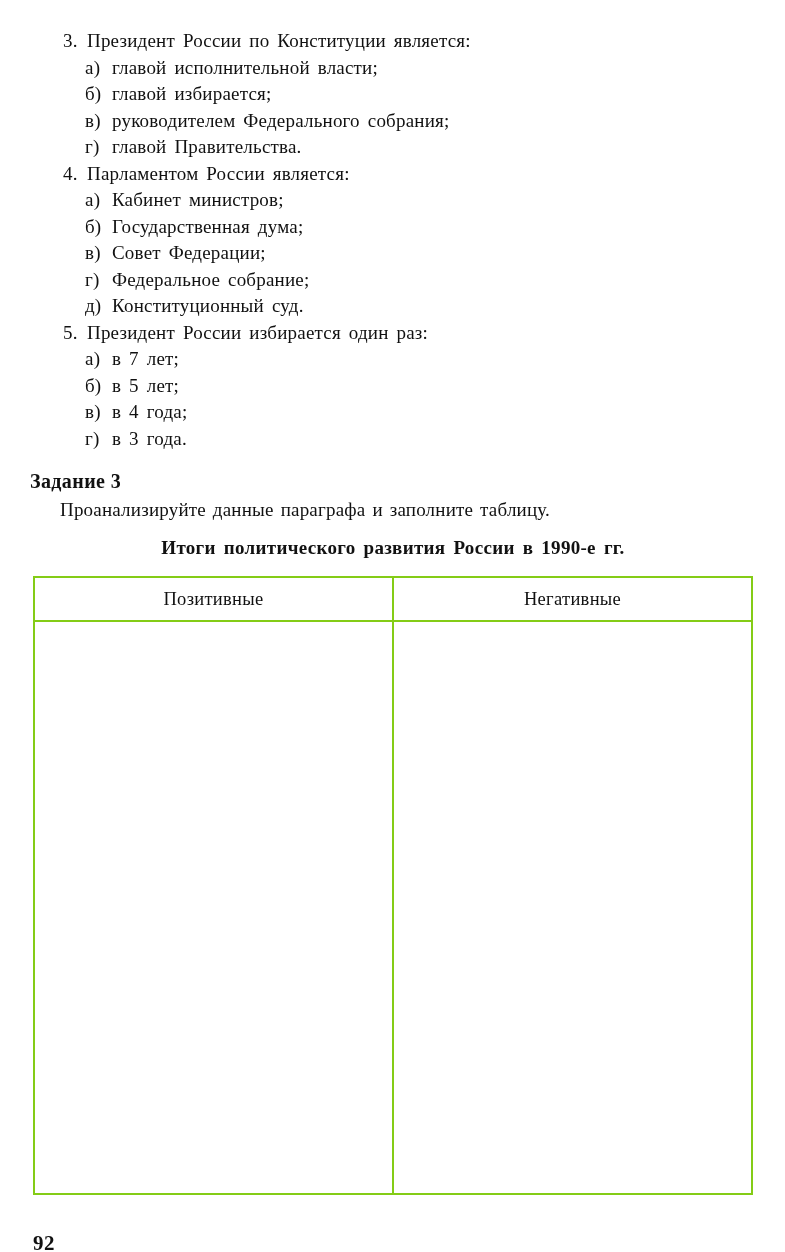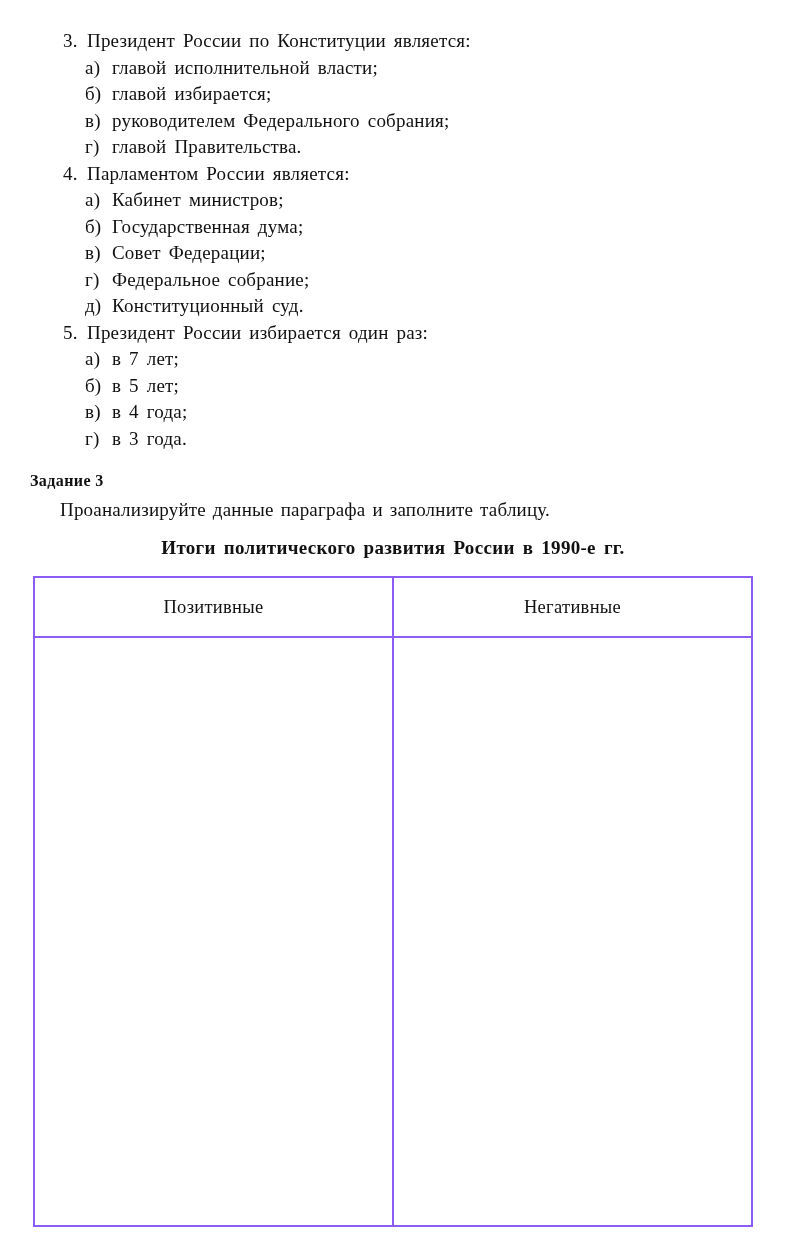--- a/index.html
+++ b/index.html
@@ -36,21 +36,21 @@
     display: flex;
     margin-left: 52px;
   }
   .opt-letter {
     flex: 0 0 27px;
   }
   
   .task-heading {
     margin-top: 16px;
     margin-left: -3px;
-    font-size: 16px;
+    font-size: 20px;
     font-weight: bold;
     letter-spacing: 0.4px;
     line-height: 26px;
   }
   .task-instruction {
     margin-top: 3px;
     margin-left: 27px;
     font-size: 19px;
     letter-spacing: 0.2px;
     word-spacing: 2px;
@@ -67,22 +67,22 @@
   }
   
   .results-table {
     margin-top: 15px;
     width: 720px;
     border-collapse: collapse;
     table-layout: fixed;
   }
   .results-table th,
   .results-table td {
-    border: 2px solid #8b5cf6;
-    padding: 8px;
+    border: 2px solid #84cc16;
+    padding: 0;
   }
   .results-table th {
     height: 42px;
     font-weight: normal;
     font-size: 18.5px;
     letter-spacing: 0.3px;
     text-align: center;
     vertical-align: middle;
   }
   .results-table td.blank-cell {

